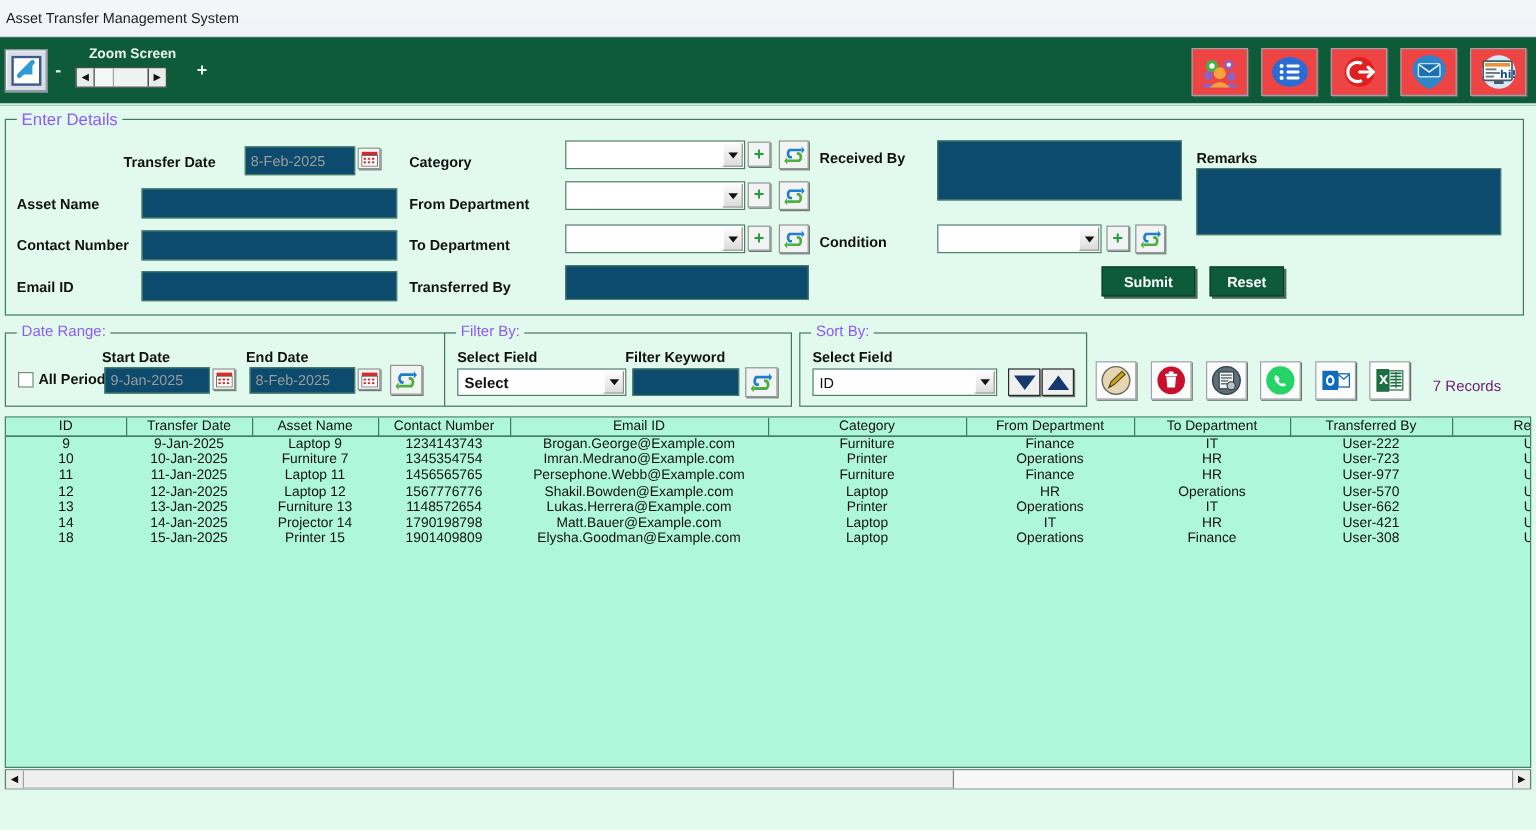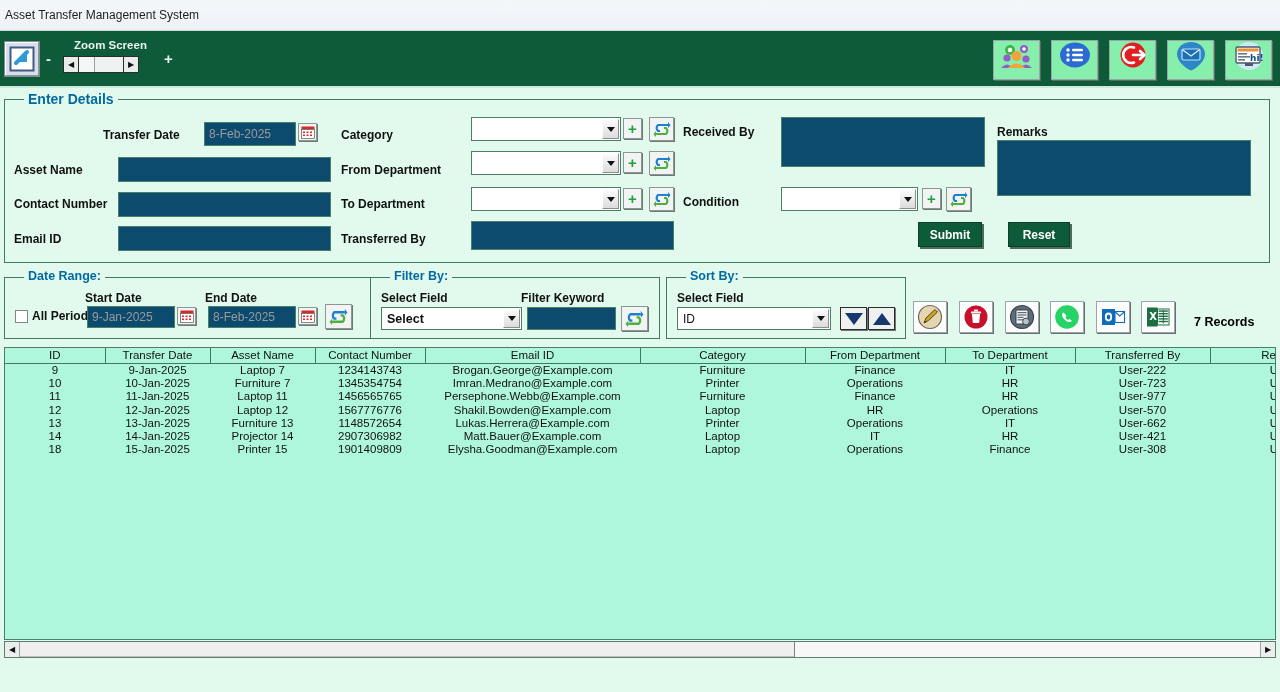--- a/index.html
+++ b/index.html
@@ -92,40 +92,40 @@
     letter-spacing: 0.2px;
     pointer-events: none;
   }
 
   .hdr-icons {
     position: absolute; right: 8px; top: 9px;
     display: flex; gap: 11px;
   }
   .hdr-icon {
     width: 47px; height: 40px;
-    background: #86efac;
+    background: #ef4444;
     border: 1px solid #9aa4ab;
     box-shadow: 1px 1px 0 #5c6a63;
-    display: flex; justify-content: center;
+    display: flex; align-items: center; justify-content: center;
   }
 
   
   .gbox {
     position: absolute;
     border: 1px solid #3f7a5f;
     background: #E2FAEE;
   }
   .gbox > .legend {
     position: absolute;
-    top: -9px; left: 19px;
+    top: -9px; left: 9px;
     background: #E2FAEE;
     padding: 0 4px;
     font-size: 12.5px;
-    font-weight: bold;
-    color: #0369a1;
+    font-weight: normal;
+    color: #8b5cf6;
   }
   .gbox.big > .legend { font-size: 14px; }
 
   
   .lbl {
     position: absolute;
     font-size: 12px;
     font-weight: bold;
     color: #111;
     white-space: nowrap;
@@ -222,22 +222,22 @@
     width: 34px; height: 32px;
     background: #fcfcfc;
     border: 1px solid #9aa4ab;
     box-shadow: 1px 1px 0 #66736d;
     display:flex; align-items:center; justify-content:center;
   }
 
   .records {
     position: absolute;
     font-size: 12.5px;
-    font-weight: bold;
-    color: #000000;
+    font-weight: normal;
+    color: #701a75;
   }
 
   
   .grid {
     position: absolute;
     left: 4px; top: 347px;
     width: 1272px; height: 293px;
     background: #AEF7DC;
     border: 1px solid #4c7f68;
     overflow: hidden;
@@ -488,21 +488,21 @@
       <path d="M15 4 L5 4 A4 4 0 0 0 5 10 L7 10" fill="none" stroke="#1D7FD0" stroke-width="2.2"></path>
       <path d="M15 1 L17.5 4.2 L15 7 Z" fill="#1D7FD0"></path>
       <path d="M3 13 L13 13 A4 4 0 0 0 13 7 L11 7" fill="none" stroke="#4CAF3E" stroke-width="2.2"></path>
       <path d="M3 10 L0.5 13.2 L3 16 Z" fill="#4CAF3E"></path>
     </svg>
   </div>
 
   <span class="lbl" style="left:992px; top:25px;">Remarks</span>
   <textarea class="tf" style="left: 992px; top: 40px; width: 254px; height: 56px; resize: none;"></textarea>
 
-  <div class="greenbtn" style="left:913px; top:122px; width:64px; height:25px;">Submit</div>
+  <div class="greenbtn" style="left:913px; top:122px; width:78px; height:25px;">Submit</div>
   <div class="greenbtn" style="left:1003px; top:122px; width:62px; height:25px;">Reset</div>
 </div>
 
 <div class="gbox" style="left:4px; top:277px; width:424px; height:62px;">
   <span class="legend">Date Range:</span>
 
   <span class="lbl" style="left:80px; top:13px;">Start Date</span>
   <span class="lbl" style="left:200px; top:13px;">End Date</span>
 
   <div class="chk" style="left:10px; top:32px;"></div>
@@ -675,21 +675,21 @@
           <th>From Department</th>
           <th>To Department</th>
           <th>Transferred By</th>
           <th>Received By</th>
         </tr>
       </thead>
     <tbody id="grid-body">
         <tr>
           <td>9</td>
           <td>9-Jan-2025</td>
-          <td>Laptop 7</td>
+          <td>Laptop 9</td>
           <td>1234143743</td>
           <td>Brogan.George@Example.com</td>
           <td>Furniture</td>
           <td>Finance</td>
           <td>IT</td>
           <td>User-222</td>
           <td>User-501</td>
         </tr>
         <tr>
           <td>10</td>
@@ -736,21 +736,21 @@
           <td>Printer</td>
           <td>Operations</td>
           <td>IT</td>
           <td>User-662</td>
           <td>User-545</td>
         </tr>
         <tr>
           <td>14</td>
           <td>14-Jan-2025</td>
           <td>Projector 14</td>
-          <td>2907306982</td>
+          <td>1790198798</td>
           <td>Matt.Bauer@Example.com</td>
           <td>Laptop</td>
           <td>IT</td>
           <td>HR</td>
           <td>User-421</td>
           <td>User-556</td>
         </tr>
         <tr>
           <td>18</td>
           <td>15-Jan-2025</td>

